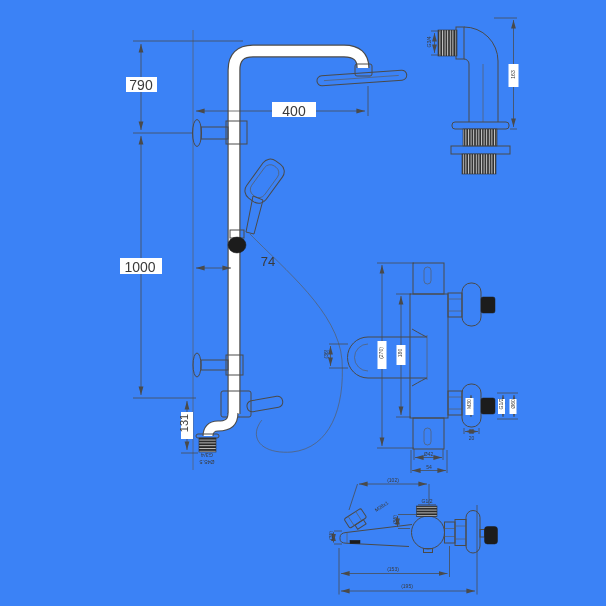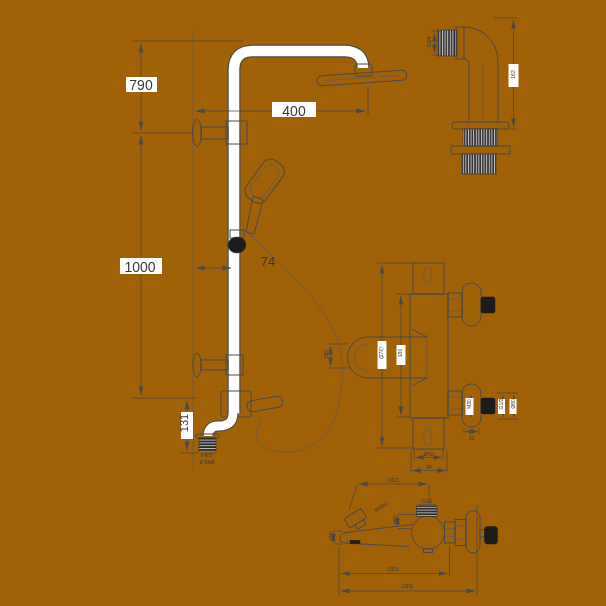--- a/index.html
+++ b/index.html
@@ -1,16 +1,16 @@
 <!DOCTYPE html>
 <html><head>
 <meta charset="utf-8">
 <style>
   html,body{margin:0;padding:0;background:#ffffff;}
-  .stage{width:606px;height:606px;background:#a16207;position:relative;overflow:hidden;}
+  .stage{width:606px;height:606px;background:#3b82f6;position:relative;overflow:hidden;}
   svg{display:block;}
   .ln{stroke:#4a4a4a;stroke-width:1;fill:none;}
   .ln-thin{stroke:#5a5a5a;stroke-width:0.65;fill:none;}
   .dimln{stroke:#4a4a4a;stroke-width:0.75;fill:none;}
   .pipe-out{stroke:#4a4a4a;fill:none;}
   .pipe-in{stroke:#ffffff;fill:none;}
   .dark{fill:#1c1c1c;stroke:#1c1c1c;stroke-width:0.5;}
   .whitefill{fill:#ffffff;}
   text{fill:#3a3a3a;font-family:"Liberation Sans","DejaVu Sans",sans-serif;}
   .dim{font-size:14px;}

